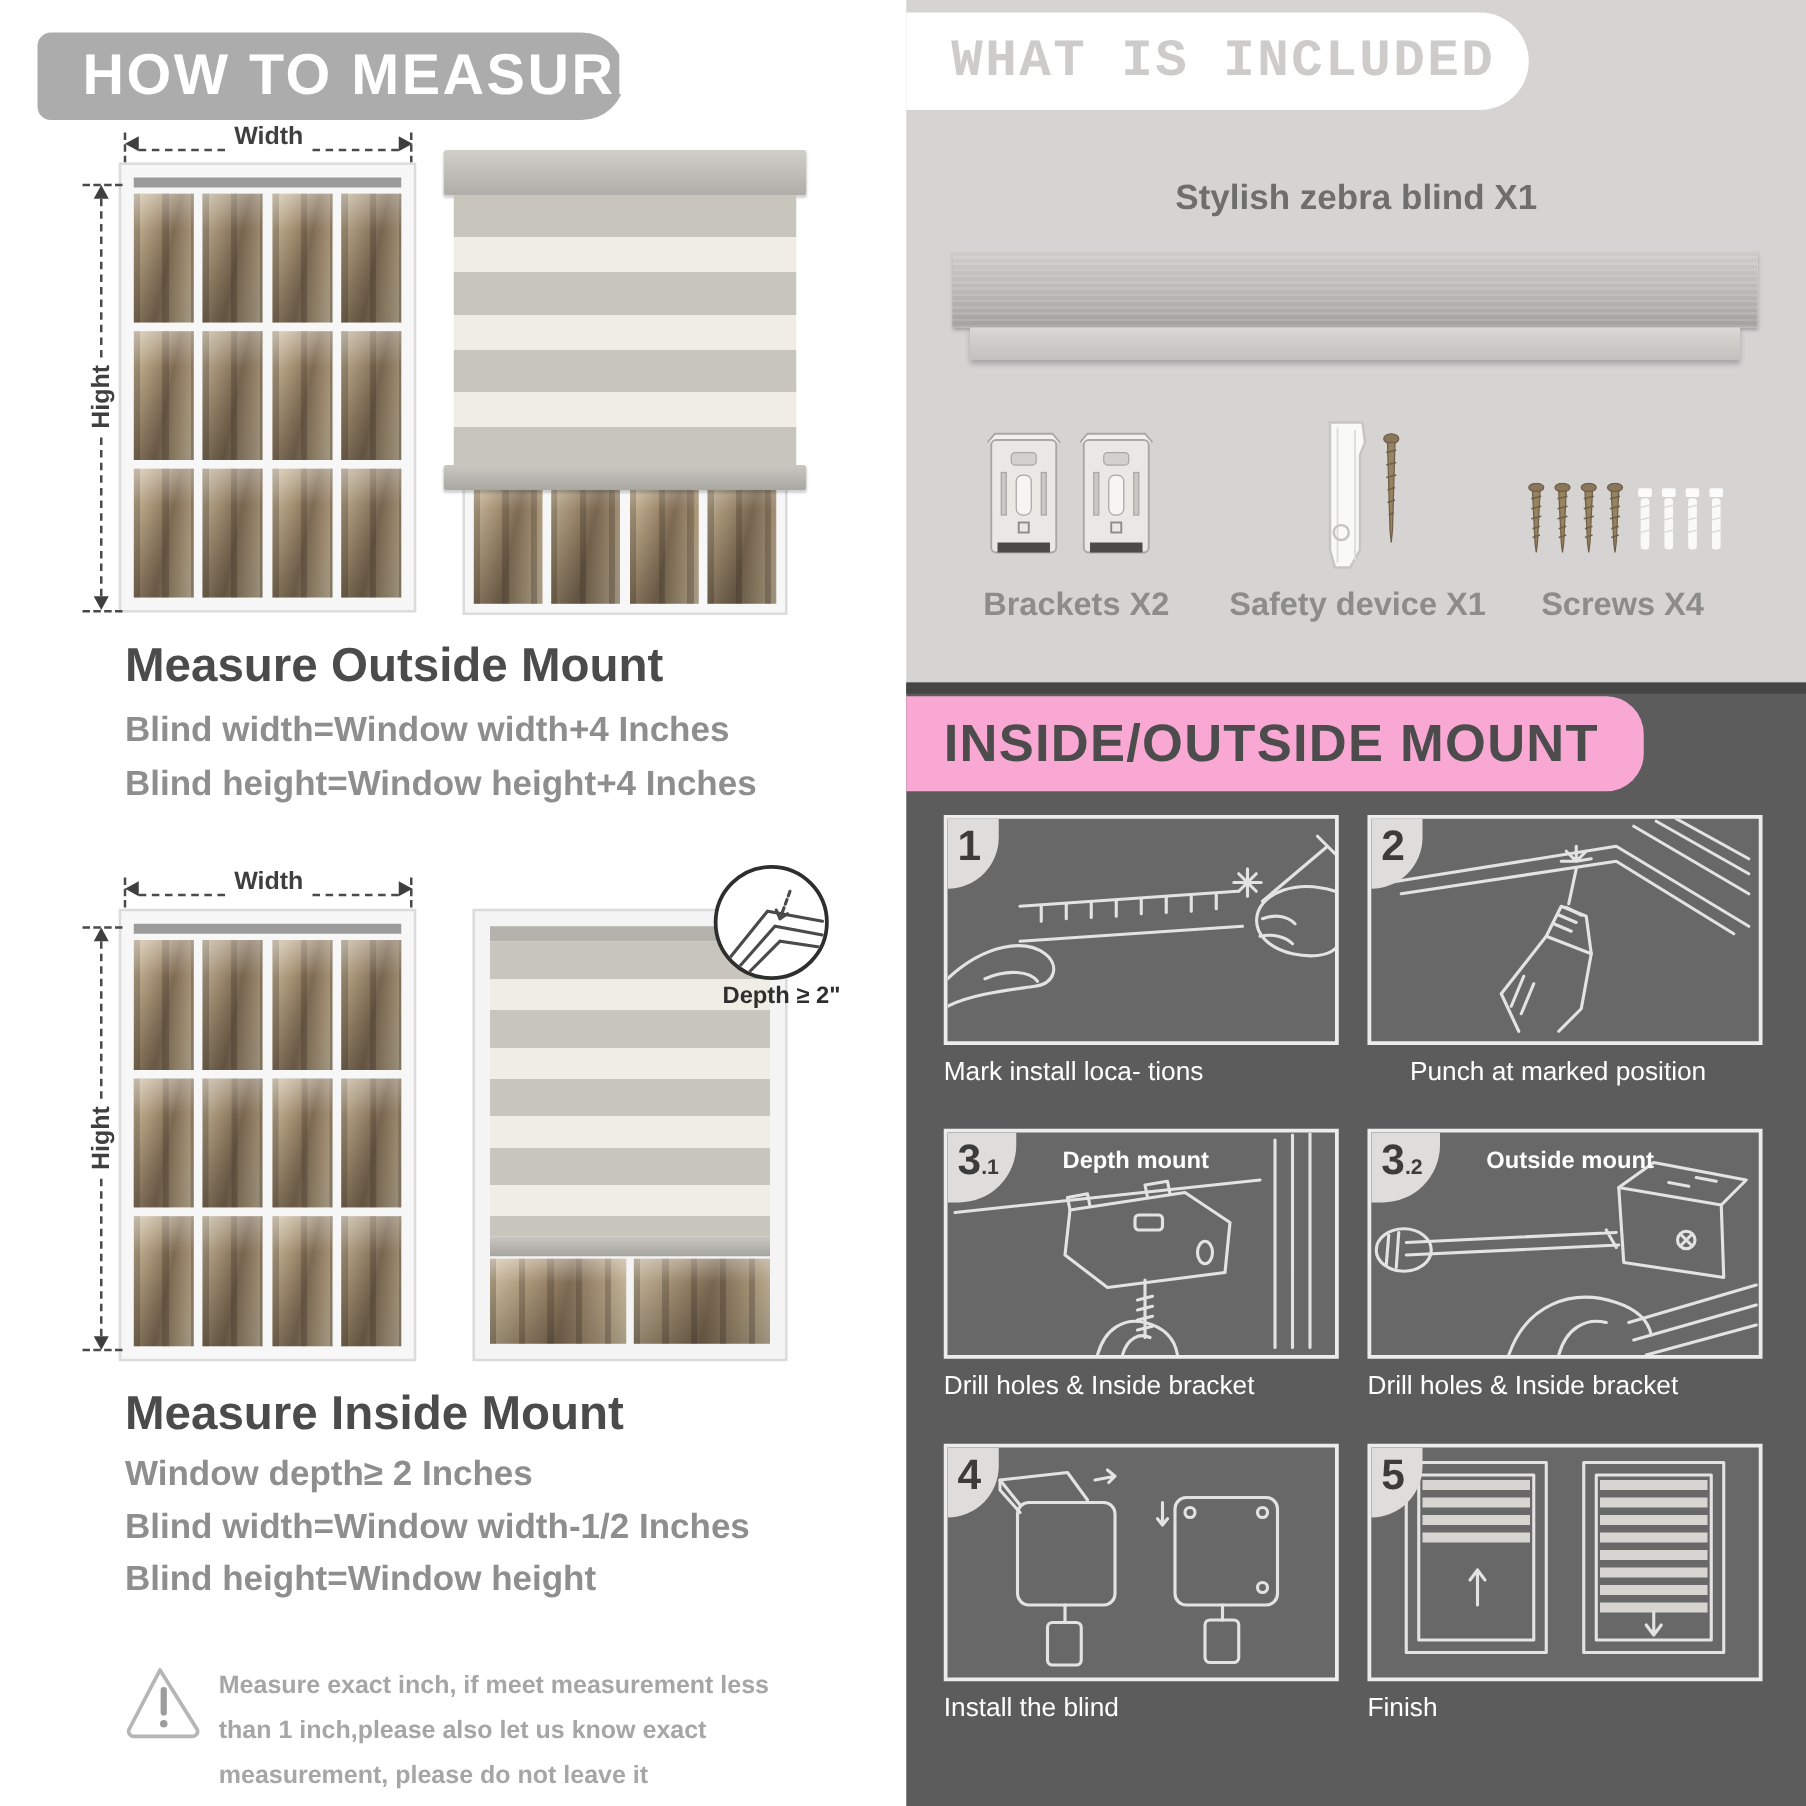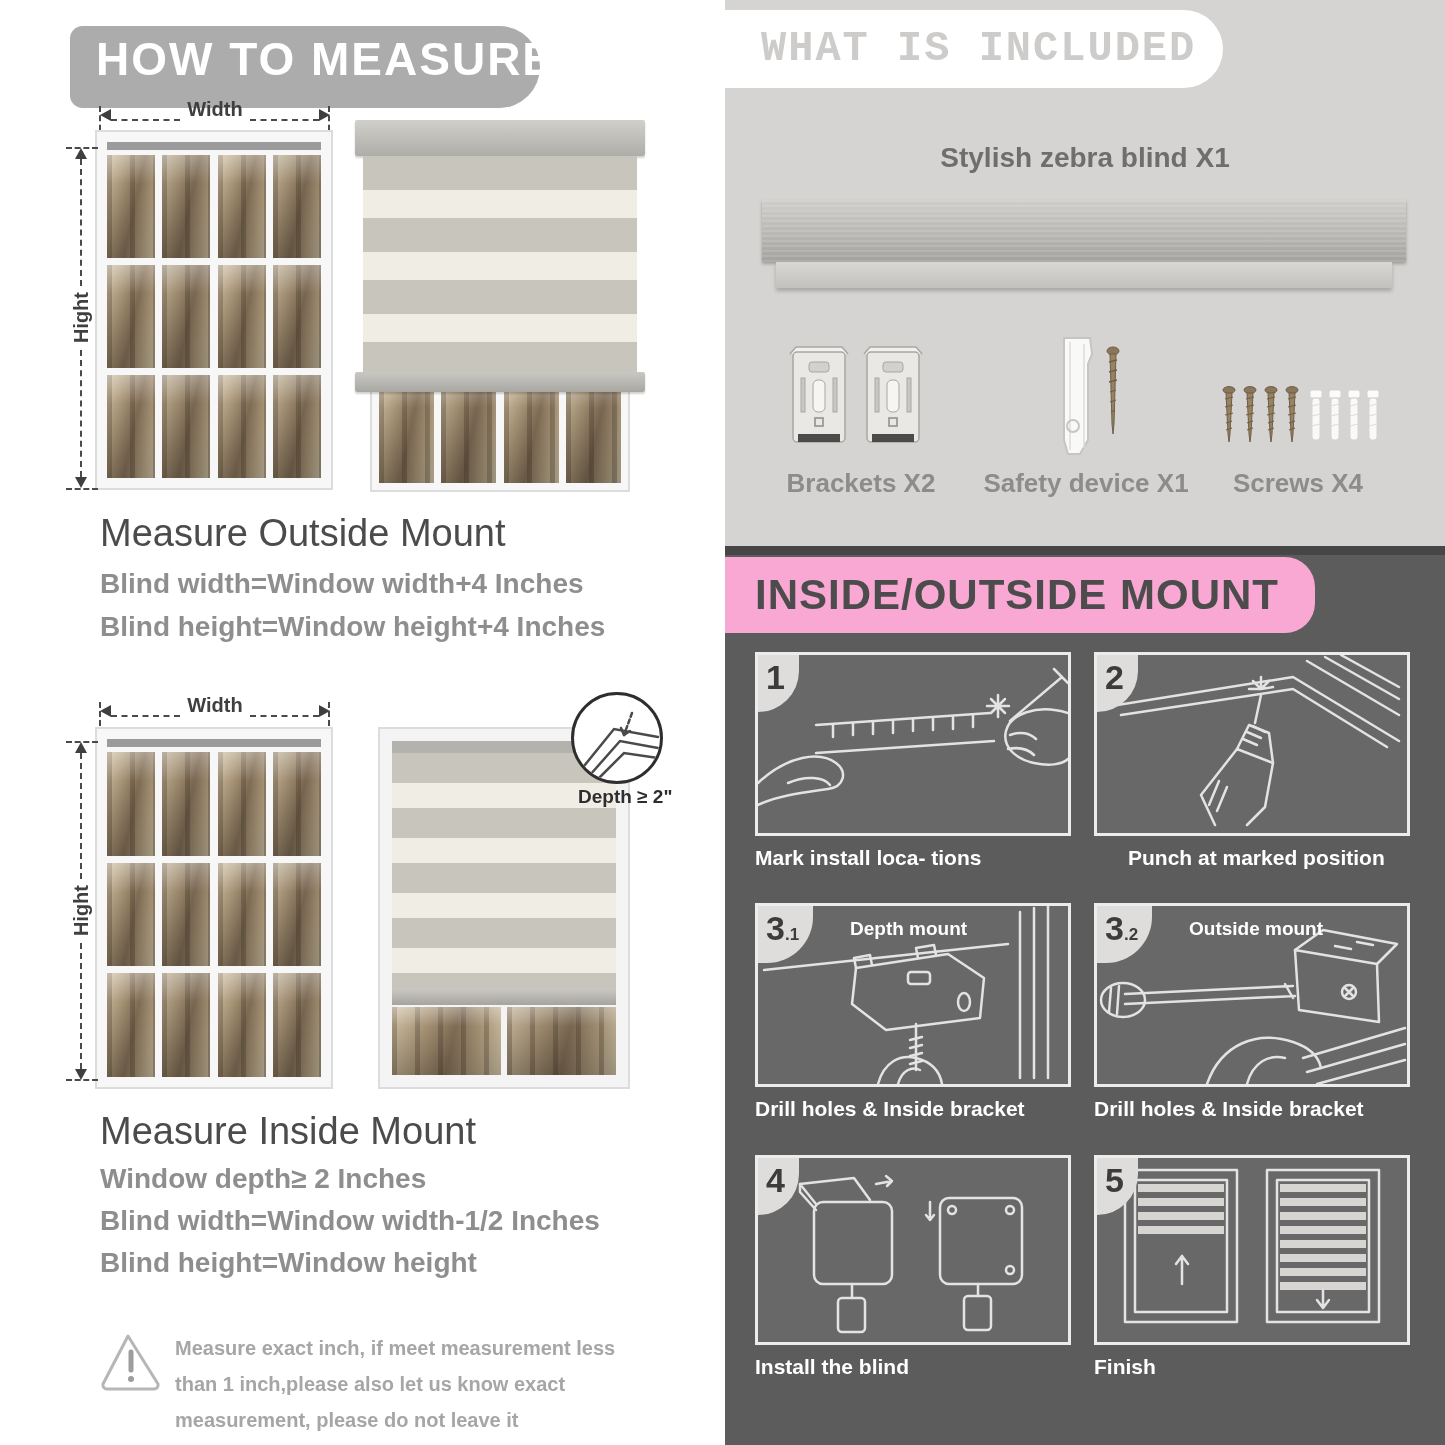--- a/index.html
+++ b/index.html
@@ -1,26 +1,26 @@
 <!DOCTYPE html>
 <html><head>
 <meta charset="utf-8">
 <style>
   html,body{margin:0;padding:0;}
   body{width:1445px;height:1445px;position:relative;background:#ffffff;
        font-family:"Liberation Sans", sans-serif;overflow:hidden;}
   .abs{position:absolute;}
 
   
-  #howto-badge{position:absolute;left:30px;top:26px;width:470px;height:82px;
+  #howto-badge{position:absolute;left:30px;top:26px;width:470px;height:70px;
     background:#acacac;border-radius:14px 46px 46px 14px;color:#fff;
-    font-size:46px;font-weight:bold;line-height:66px;padding-left:26px;
-    letter-spacing:2px;box-sizing:border-box;white-space:nowrap;margin-left:40px;}
-
-  .h1{position:absolute;font-size:38px;font-weight:normal;color:#4b4b4b;white-space:nowrap;}
+    font-size:46px;font-weight:bold;line-height:66px;padding-left:36px;
+    letter-spacing:2px;box-sizing:border-box;white-space:nowrap;}
+
+  .h1{position:absolute;font-size:38px;font-weight:bold;color:#4b4b4b;white-space:nowrap;}
   .bodyline{position:absolute;font-size:28px;font-weight:bold;color:#8e8e8e;white-space:nowrap;}
 
   
   .harrow{position:absolute;display:flex;align-items:flex-end;height:18px;}
   .harrow .dline{flex:1;height:0;border-top:2px dashed #4a4a4a;}
   .harrow .alabel{font-size:20px;font-weight:bold;color:#3f3f3f;padding:0 7px;white-space:nowrap;}
   .ah{width:0;height:0;border-top:6px solid transparent;border-bottom:6px solid transparent;}
   .ah.l{border-right:11px solid #3f3f3f;}
   .ah.r{border-left:11px solid #3f3f3f;}
   .vext{position:absolute;width:0;border-left:2px dashed #4a4a4a;}
@@ -101,21 +101,21 @@
 
   .step-img{position:absolute;width:316px;border:3px solid #ececec;background:#696868;
     box-sizing:border-box;overflow:hidden;}
   .step-img svg{position:absolute;left:0;top:0;width:100%;height:100%;}
   .stepnum{position:absolute;left:0;top:0;background:#dedddb;color:#3c3c3c;
     font-size:34px;font-weight:bold;line-height:40px;padding:2px 14px 8px 8px;
     border-radius:0 0 46px 0;}
   .stepnum .sub{font-size:17px;font-weight:bold;}
   .steplabel{position:absolute;left:92px;top:12px;color:#fff;font-size:19px;
     font-weight:bold;white-space:nowrap;}
-  .caption{position:absolute;color:#fff;font-size:21px;font-weight:bold;
+  .caption{position:absolute;color:#fff;font-size:21px;font-weight:normal;
     width:330px;white-space:nowrap;}
 
   .lineart{stroke:#e3e3e3;stroke-width:2.5;fill:none;stroke-linecap:round;stroke-linejoin:round;}
 </style>
 </head>
 <body>
 
 <div id="canvas">
 
   <div>

